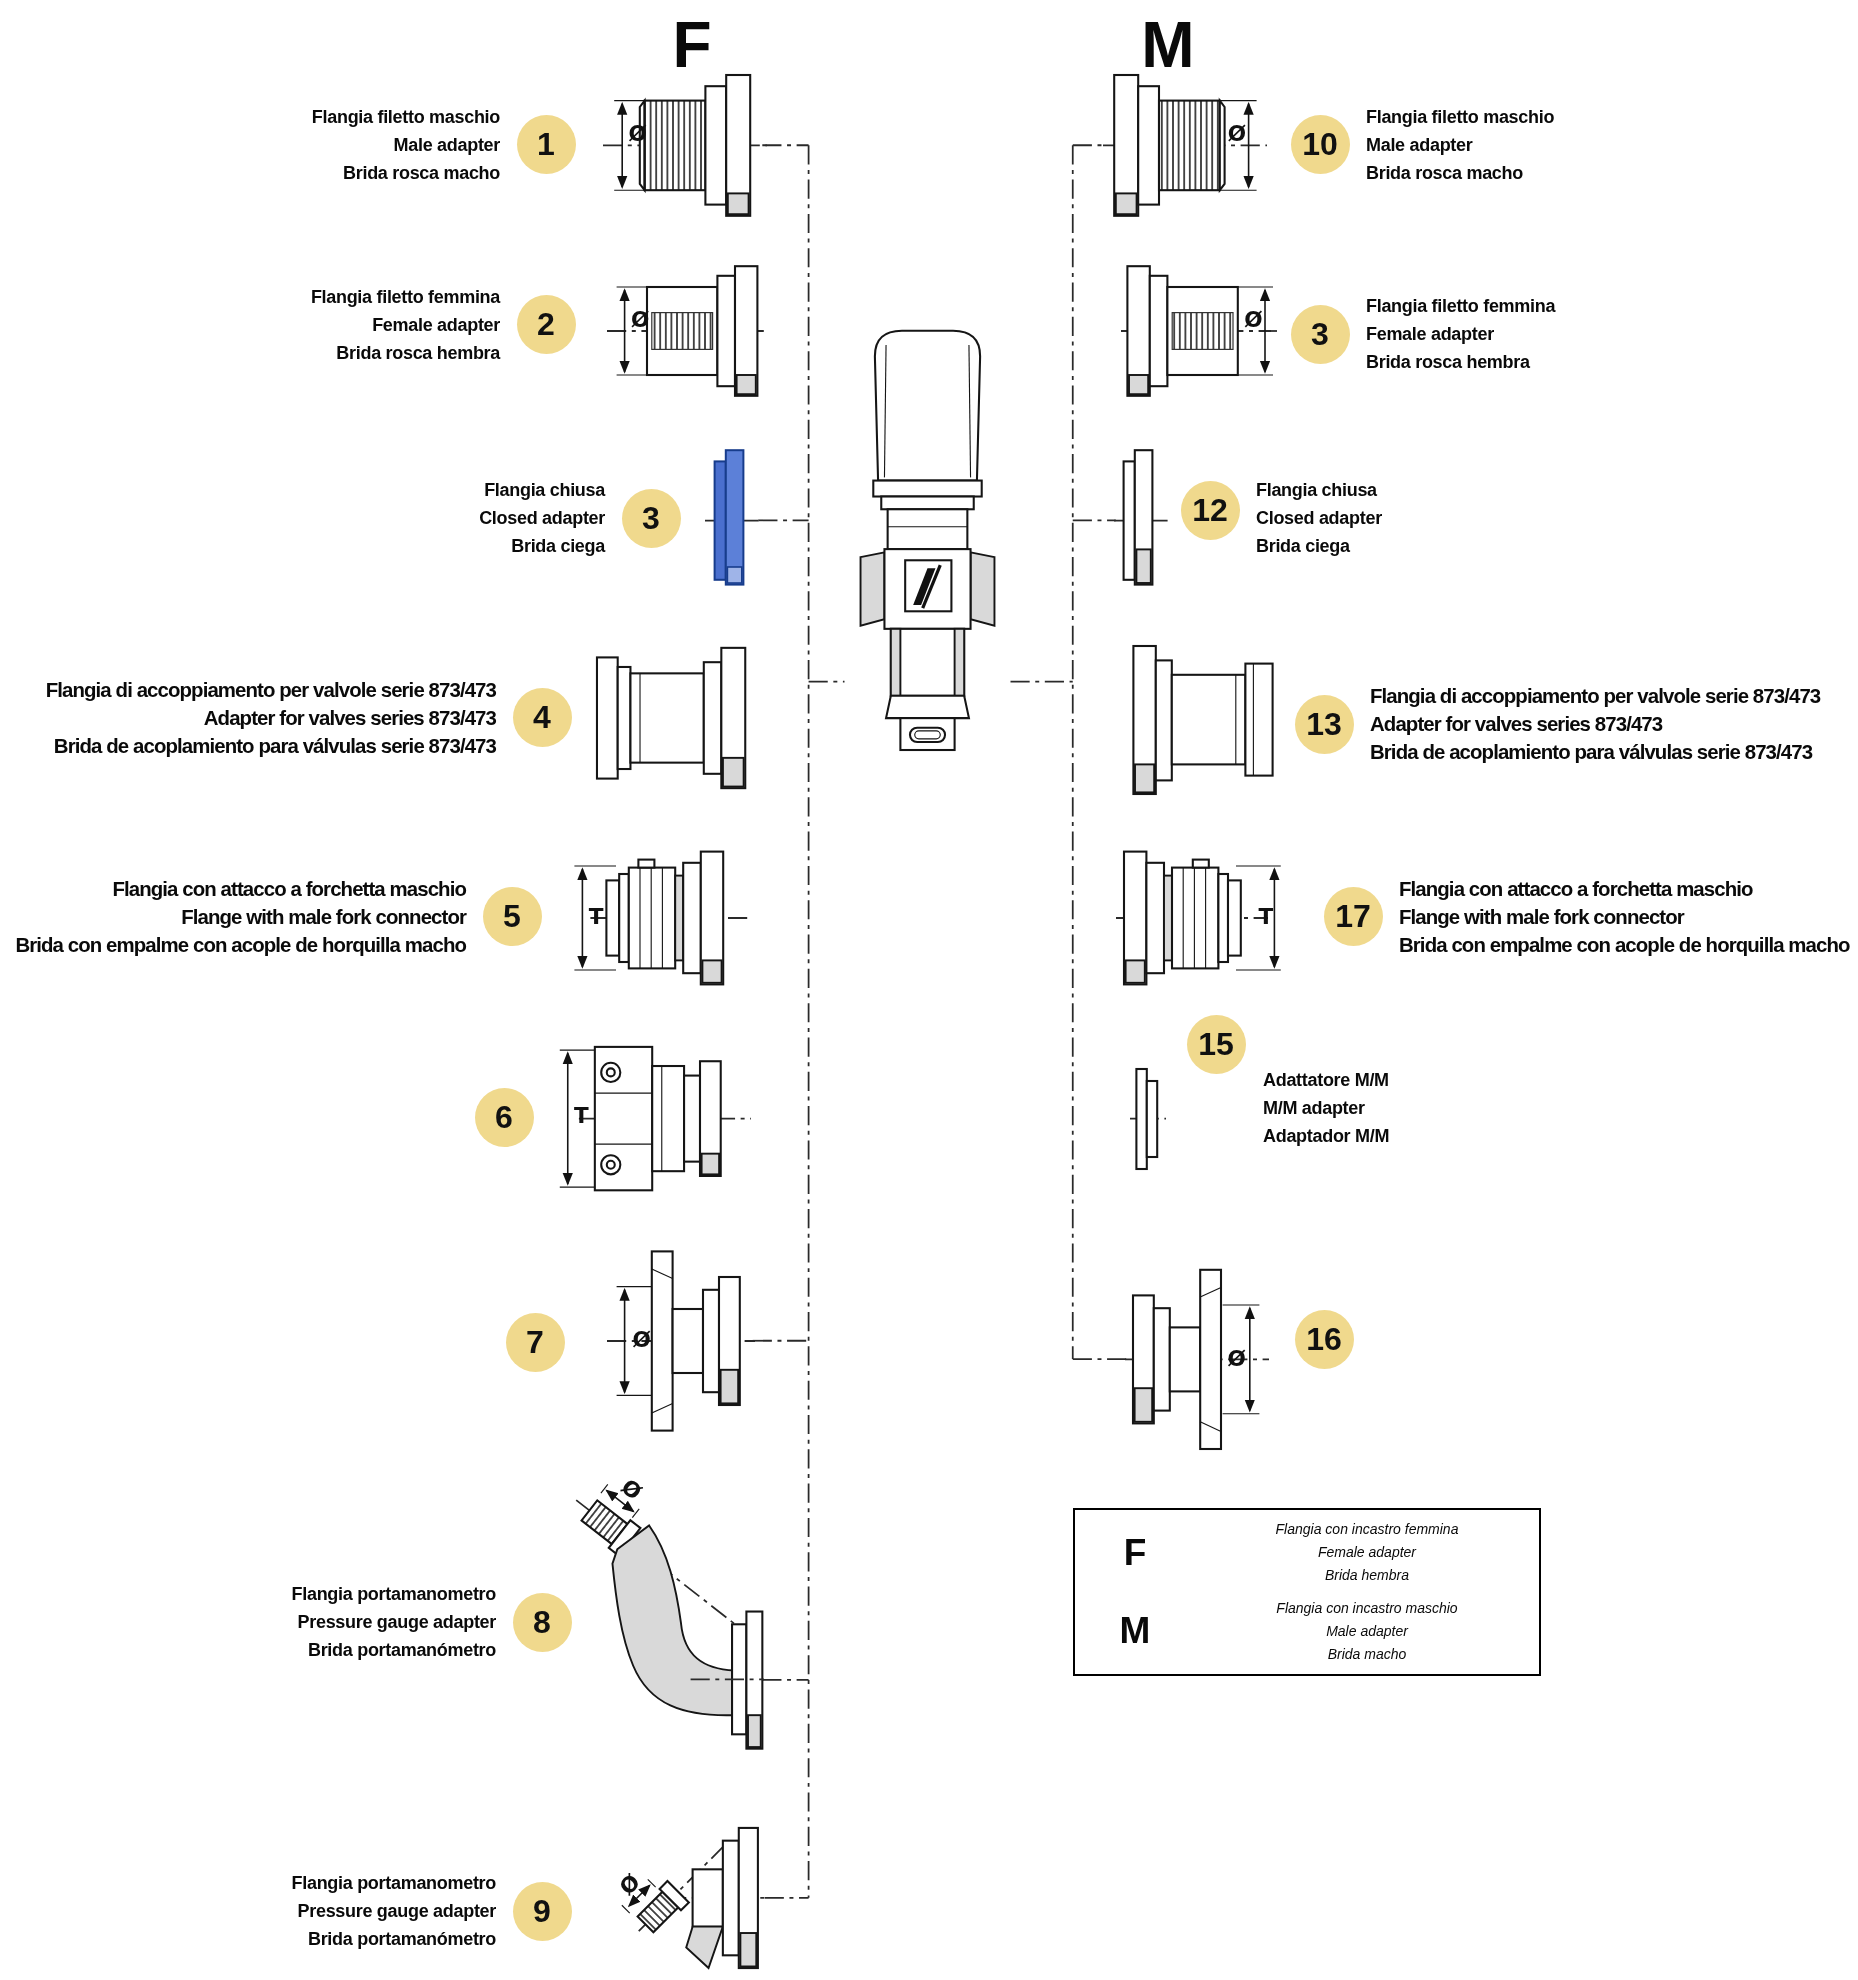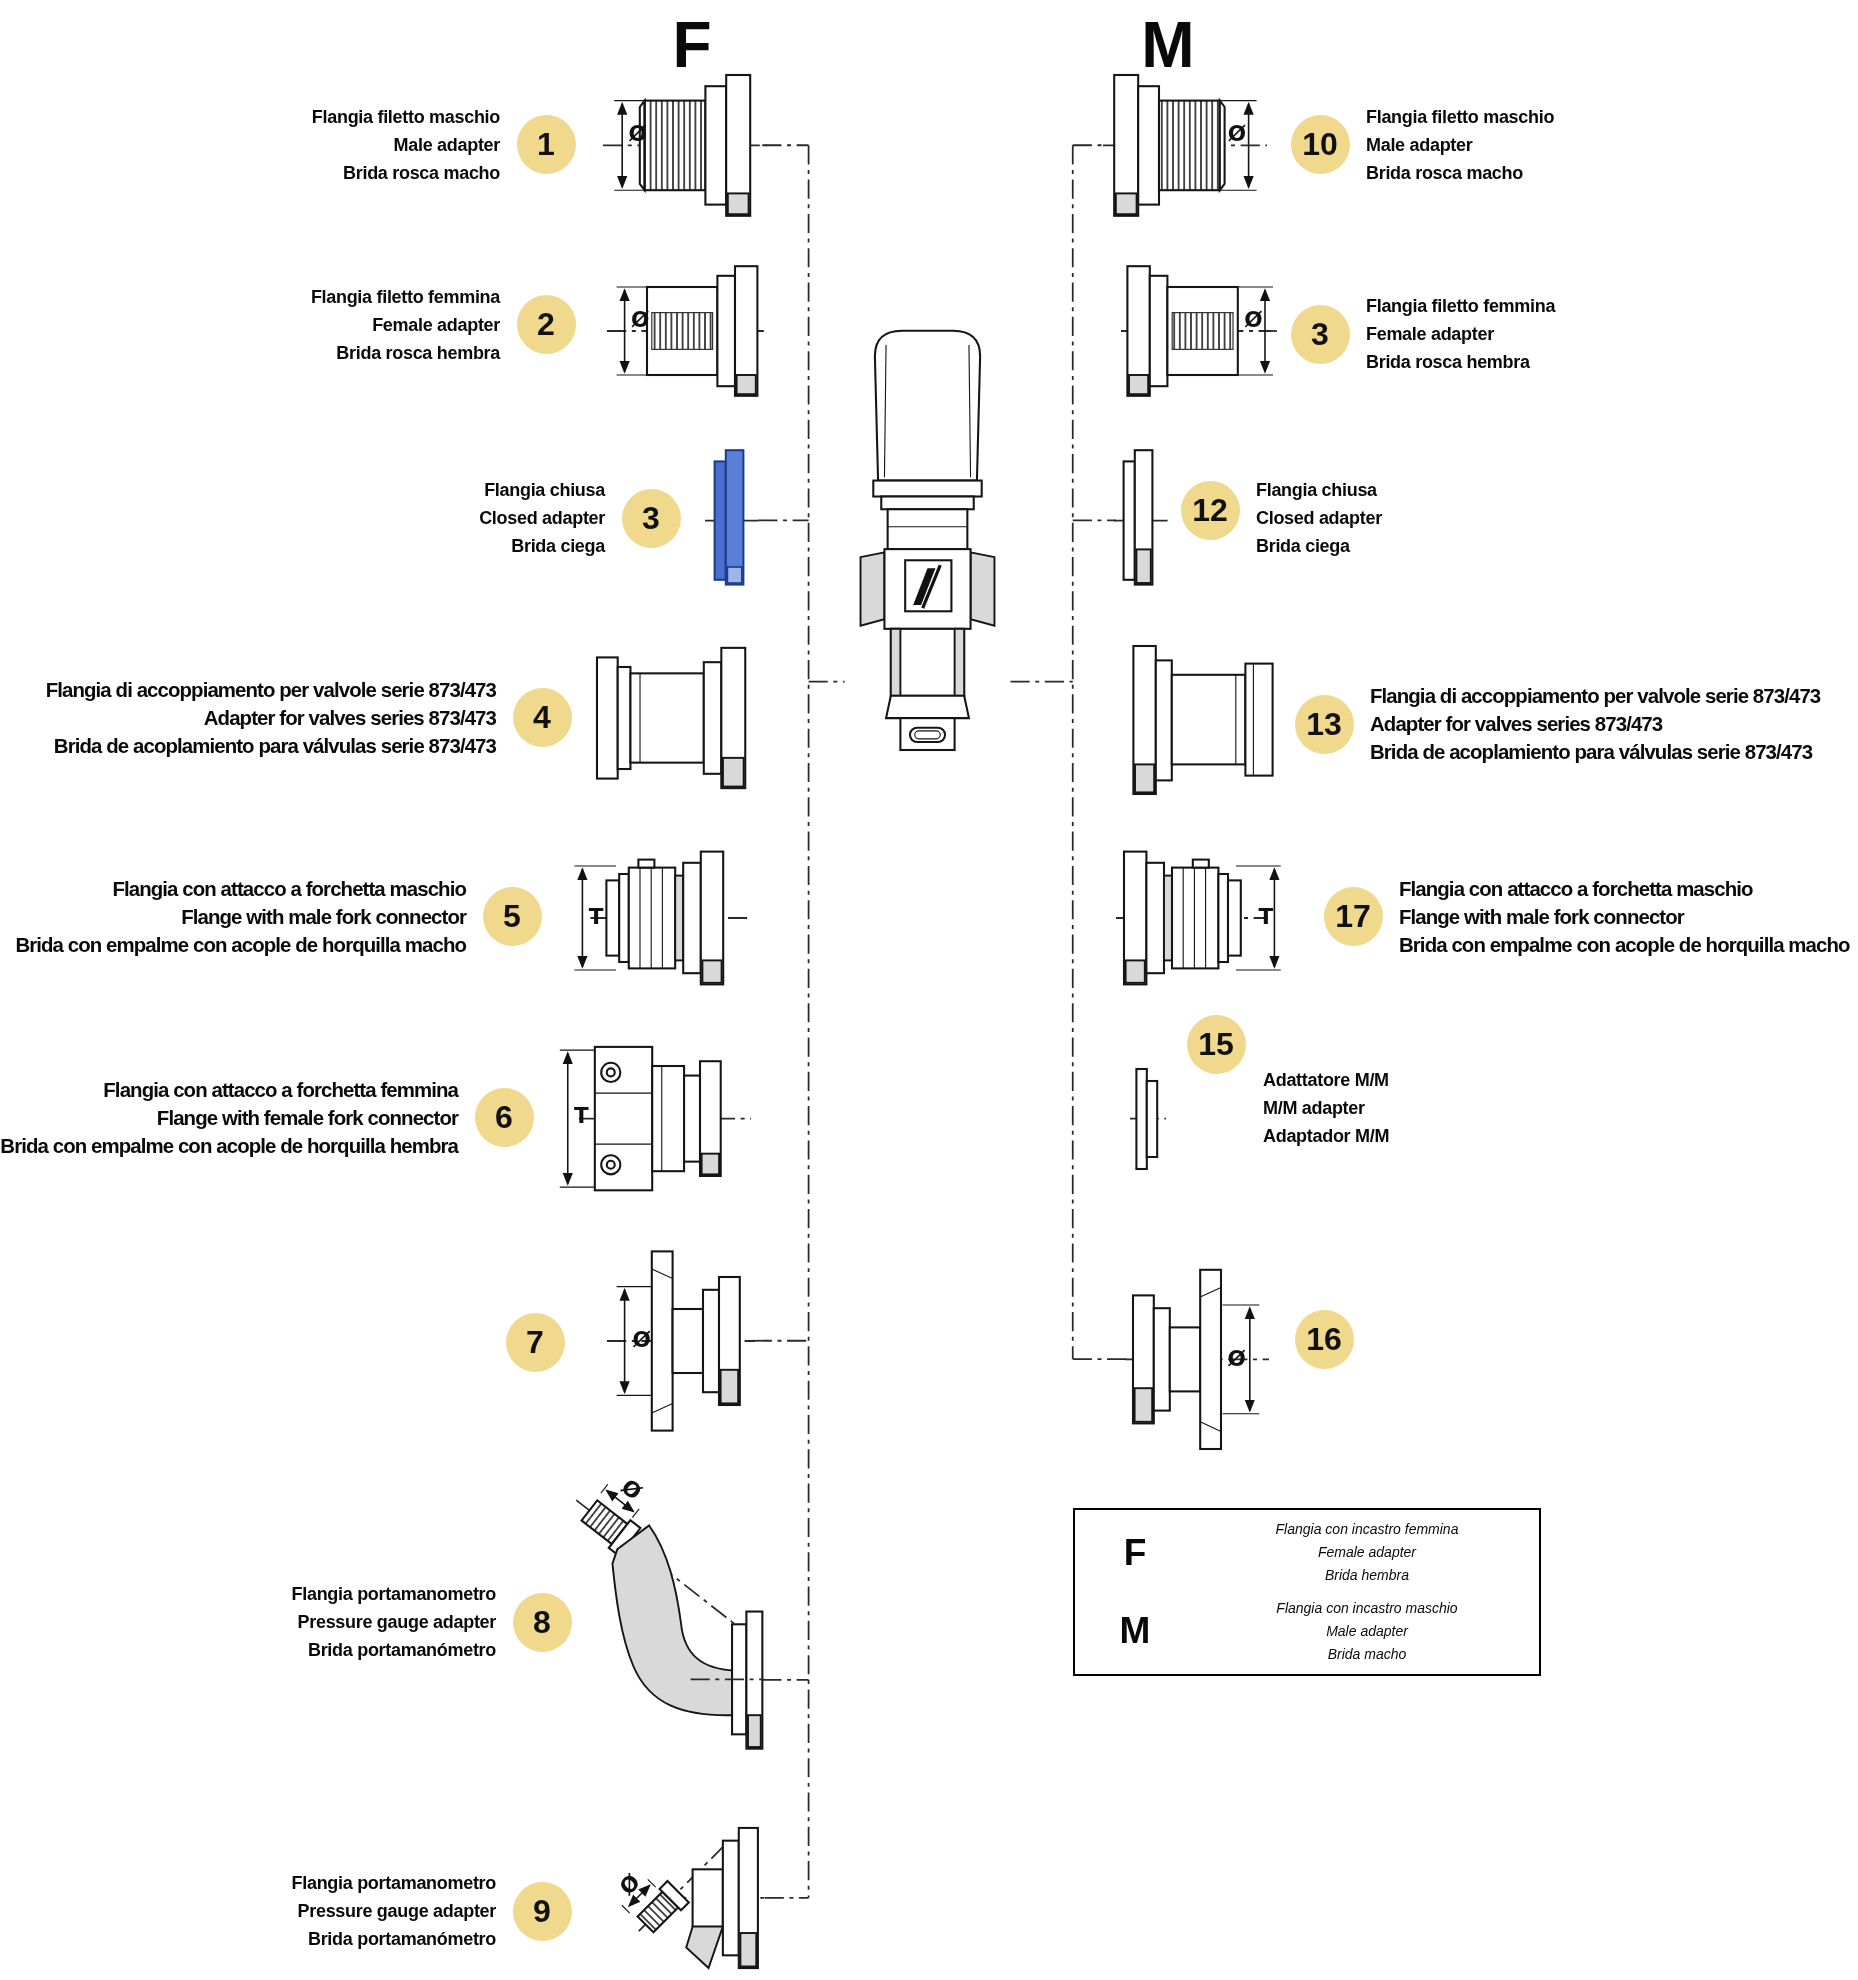--- a/index.html
+++ b/index.html
@@ -147,25 +147,20 @@
     <line class="thin" x1="90" y1="32" x2="90" y2="158"></line>
     <line class="thin" x1="104" y1="32" x2="104" y2="158"></line>
     <line class="thin" x1="118" y1="32" x2="118" y2="158"></line>
     <rect class="g" x="134" y="42" width="10" height="106"></rect>
     <rect class="o" x="144" y="26" width="22" height="138"></rect>
     <rect class="o" x="166" y="12" width="28" height="166"></rect>
     <rect class="g" x="168" y="148" width="24" height="28"></rect>
     <text class="sym" x="26" y="102">T</text>
   </svg>
 
-  <div class="item-label right small" style="right:1401px;top:1076px">
-    <div>Flangia con attacco a forchetta femmina</div>
-    <div>Flange with female fork connector</div>
-    <div>Brida con empalme con acople de horquilla hembra</div>
-  </div>
   <div class="badge" style="left:504px;top:1117px">6</div>
   <svg class="draw" style="left:555px;top:1037px" width="196" height="164" viewBox="0 0 246 205">
     <line class="cl" x1="30" y1="102" x2="246" y2="102"></line>
     <line class="thin" x1="6" y1="16" x2="58" y2="16"></line>
     <line class="thin" x1="6" y1="188" x2="58" y2="188"></line>
     <line class="dim" x1="16" y1="20" x2="16" y2="184" marker-start="url(#ar)" marker-end="url(#ar)"></line>
     <rect class="o" x="50" y="12" width="72" height="180"></rect>
     <line class="thin" x1="50" y1="70" x2="122" y2="70"></line>
     <line class="thin" x1="50" y1="134" x2="122" y2="134"></line>
     <circle class="o" cx="70" cy="44" r="12"></circle>

